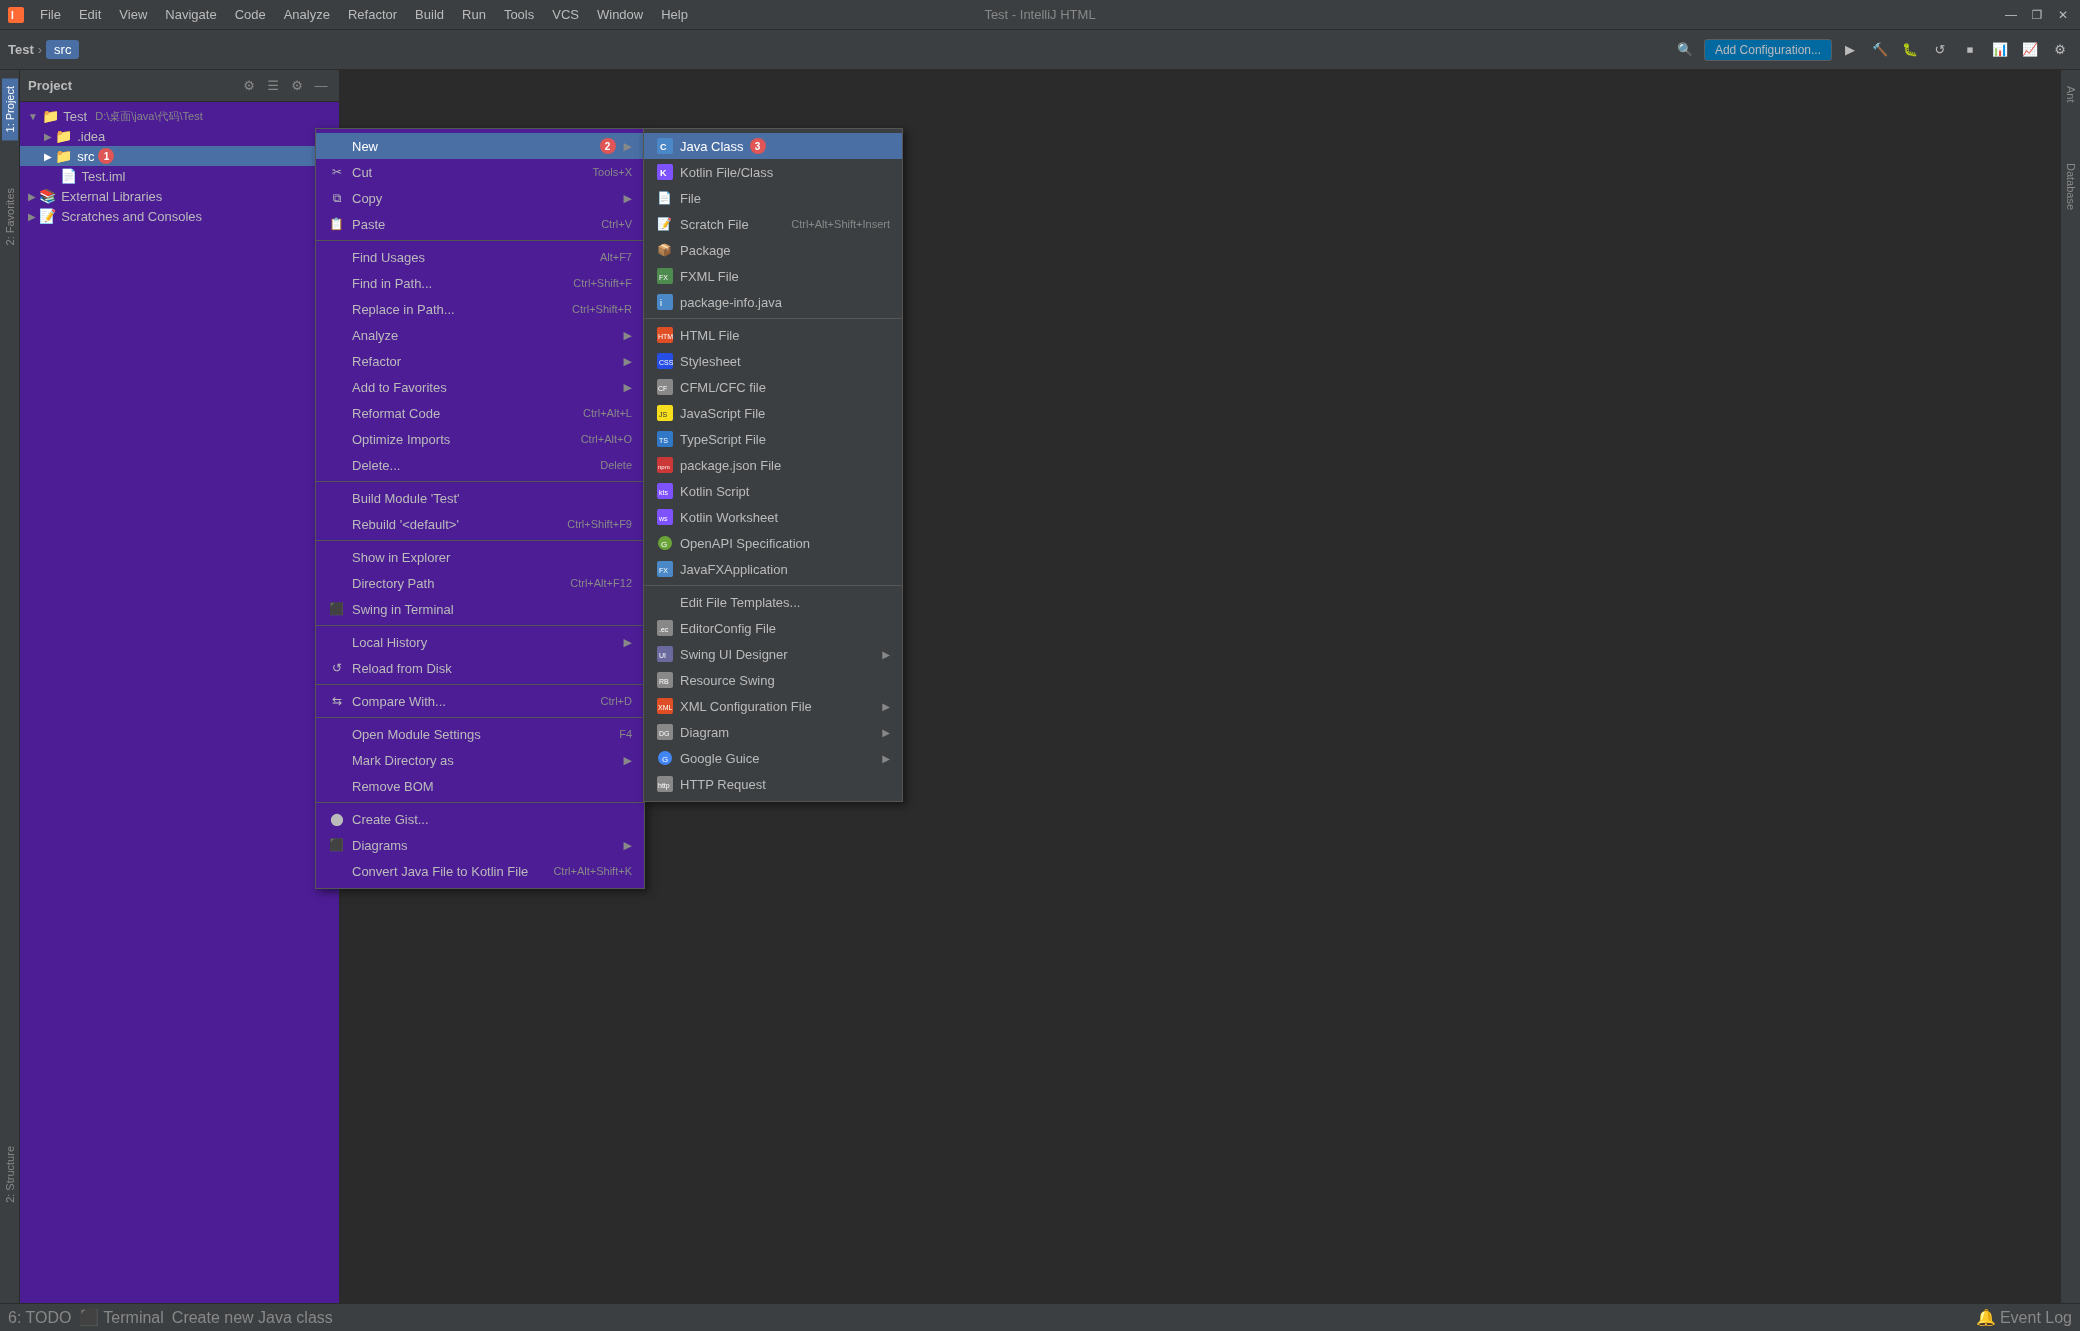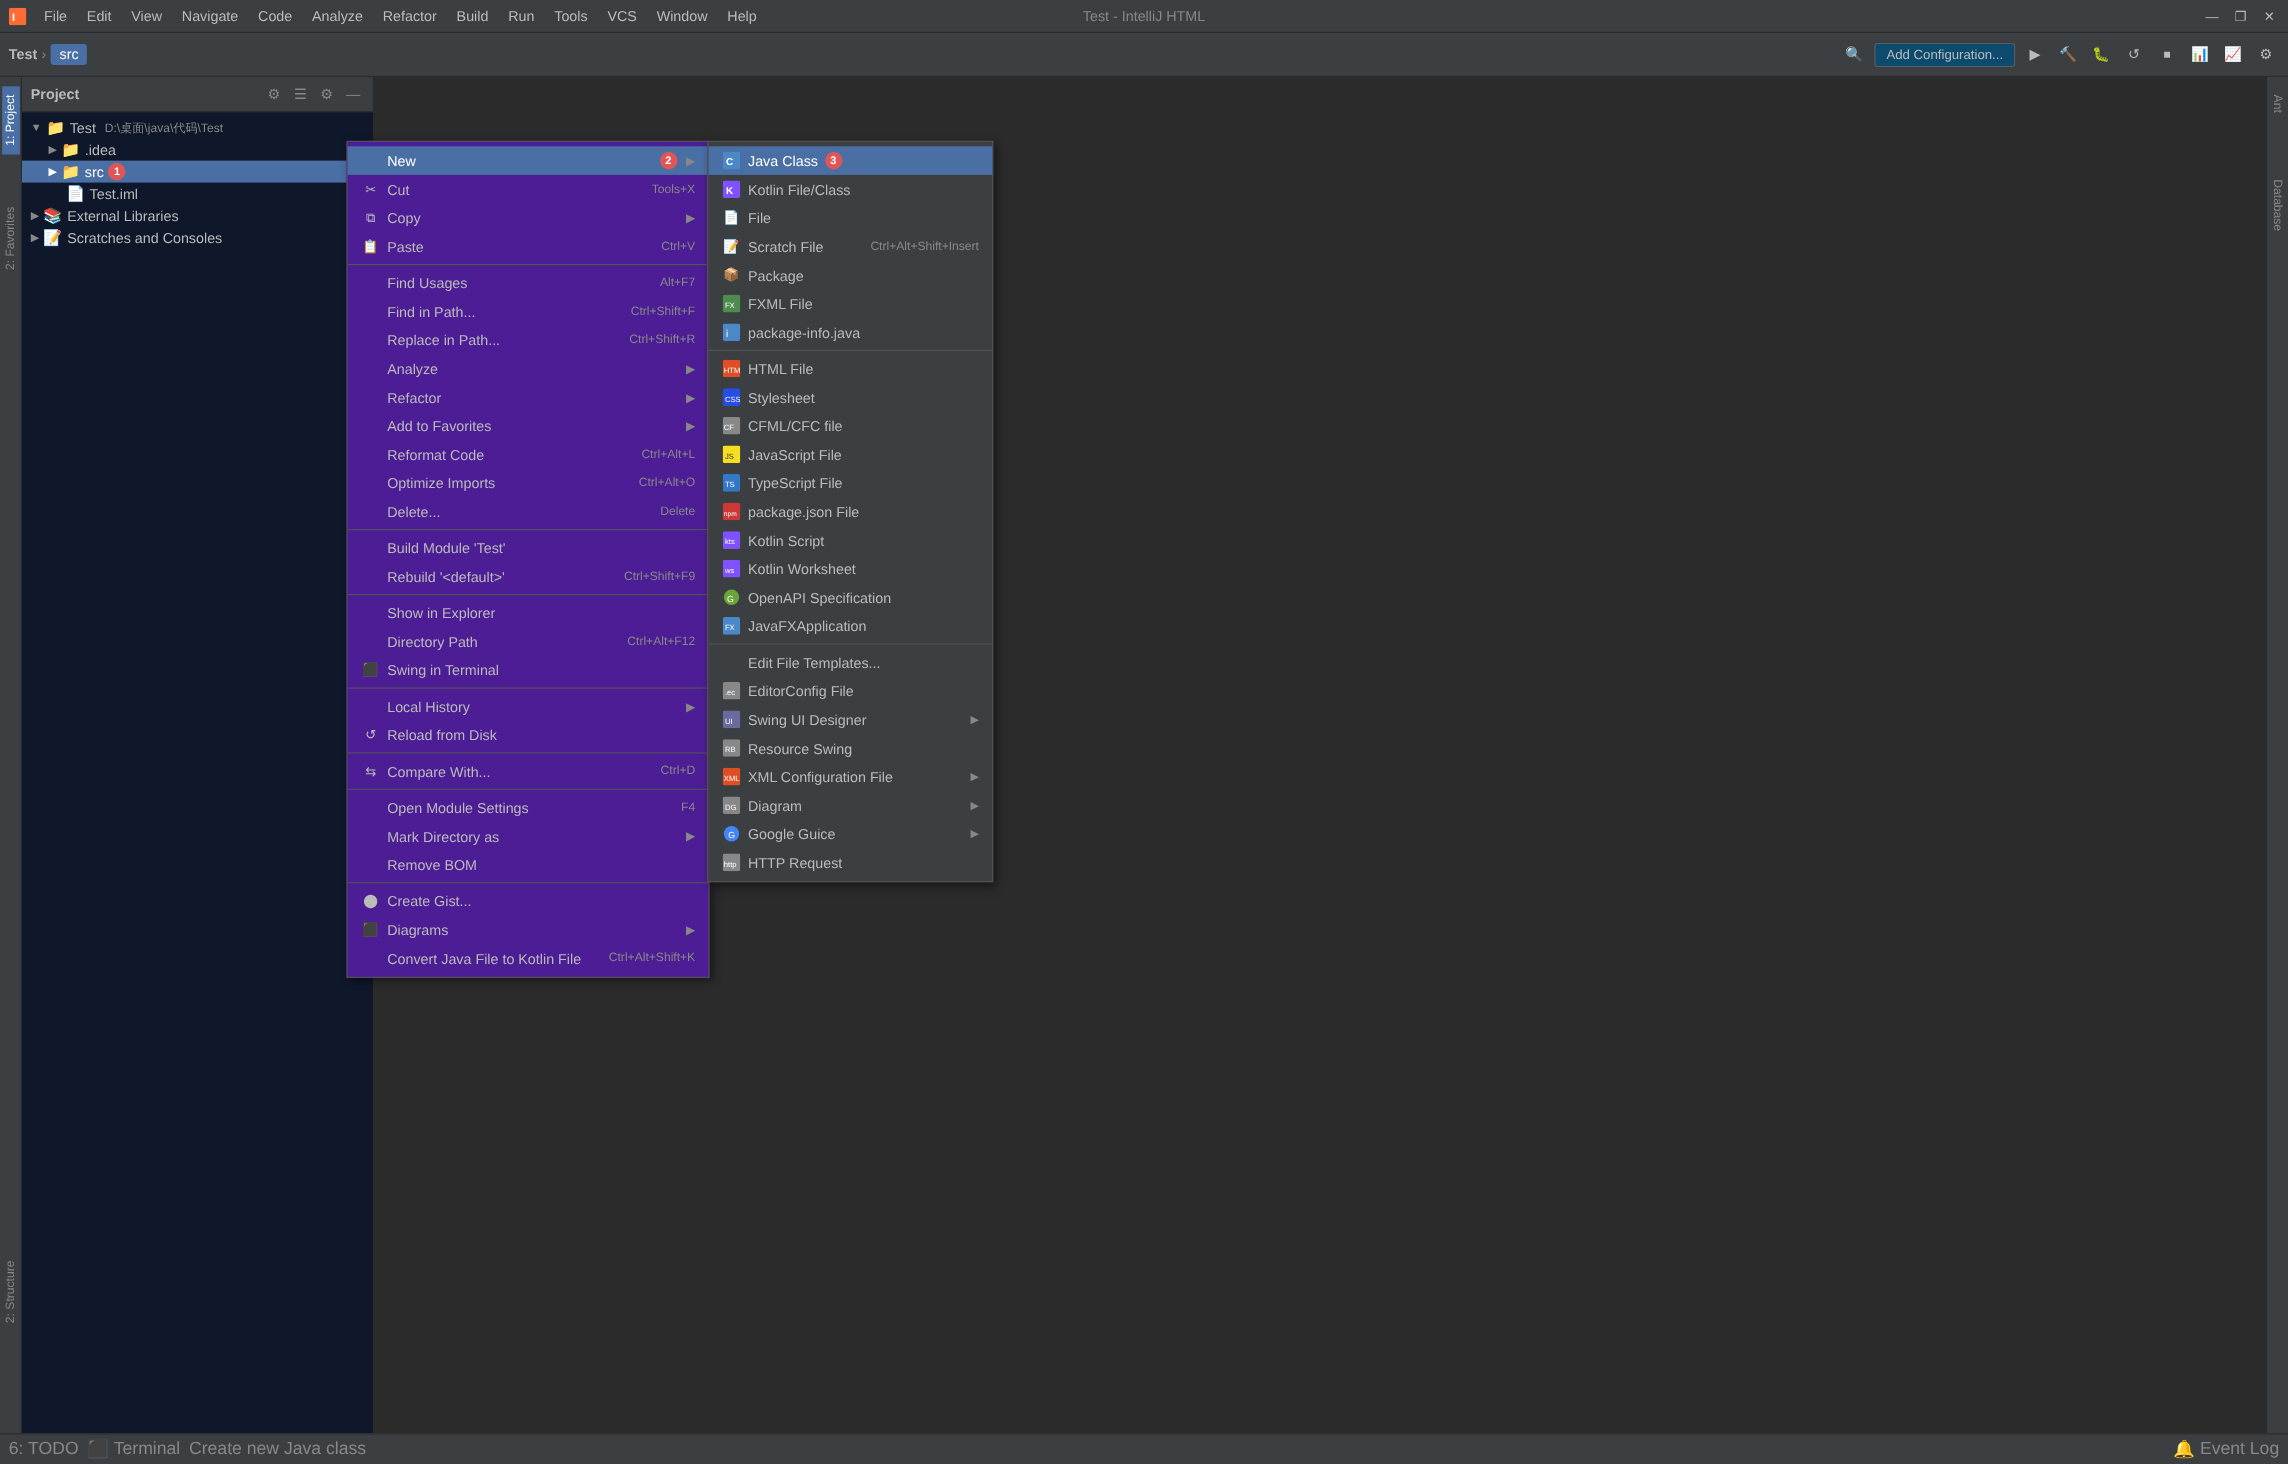--- a/index.html
+++ b/index.html
@@ -83,21 +83,21 @@
       font-size: 13px;
       font-weight: bold;
     }
     .breadcrumb-sep { color: #888; }
     .toolbar-right {
       display: flex;
       align-items: center;
       gap: 6px;
     }
     .toolbar-btn {
-      background: #0c4a6e;
+      background: #0369a1;
       border: 1px solid #5a5d5f;
       border-radius: 3px;
       color: #bbbbbb;
       padding: 3px 10px;
       cursor: pointer;
       font-size: 12px;
     }
     .toolbar-icon-btn {
       width: 24px;
       height: 24px;
@@ -111,21 +111,21 @@
 
     
     .main-layout {
       display: flex;
       height: calc(1331px - 70px - 28px);
     }
 
     
     .project-panel {
       width: 320px;
-      background: #0f172a;
+      background: #4c1d95;
       border-right: 1px solid #2b2b2b;
       display: flex;
       flex-direction: column;
     }
     .panel-header {
       height: 32px;
       background: #3c3f41;
       display: flex;
       align-items: center;
       padding: 0 8px;

